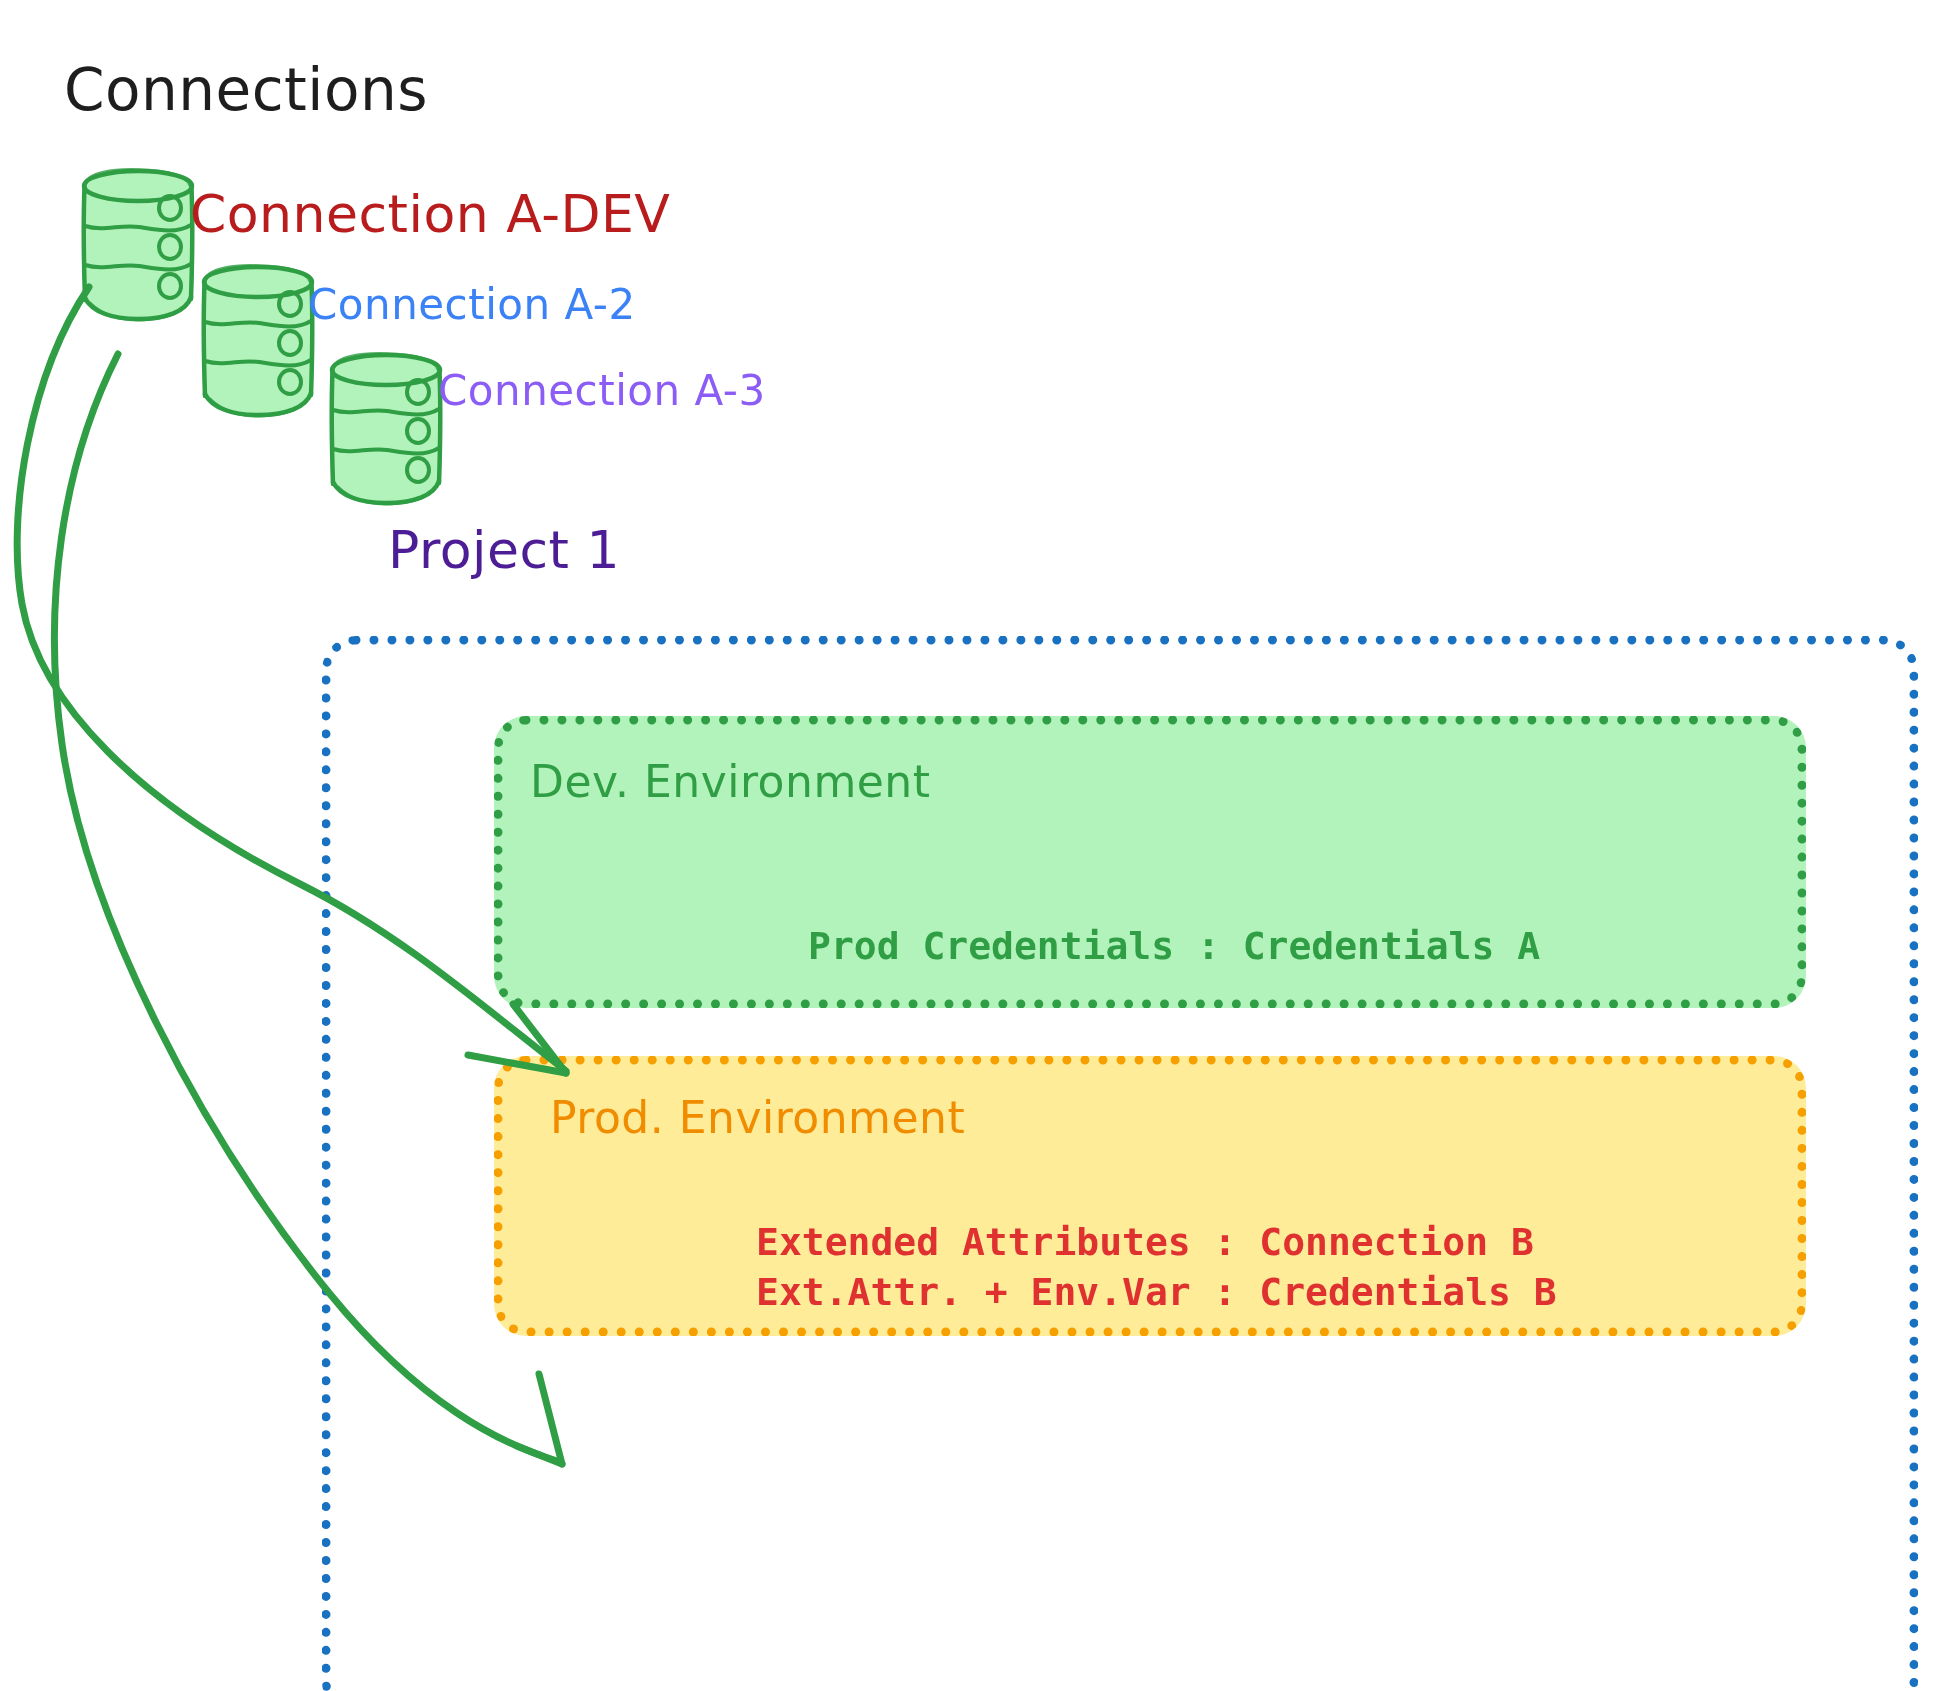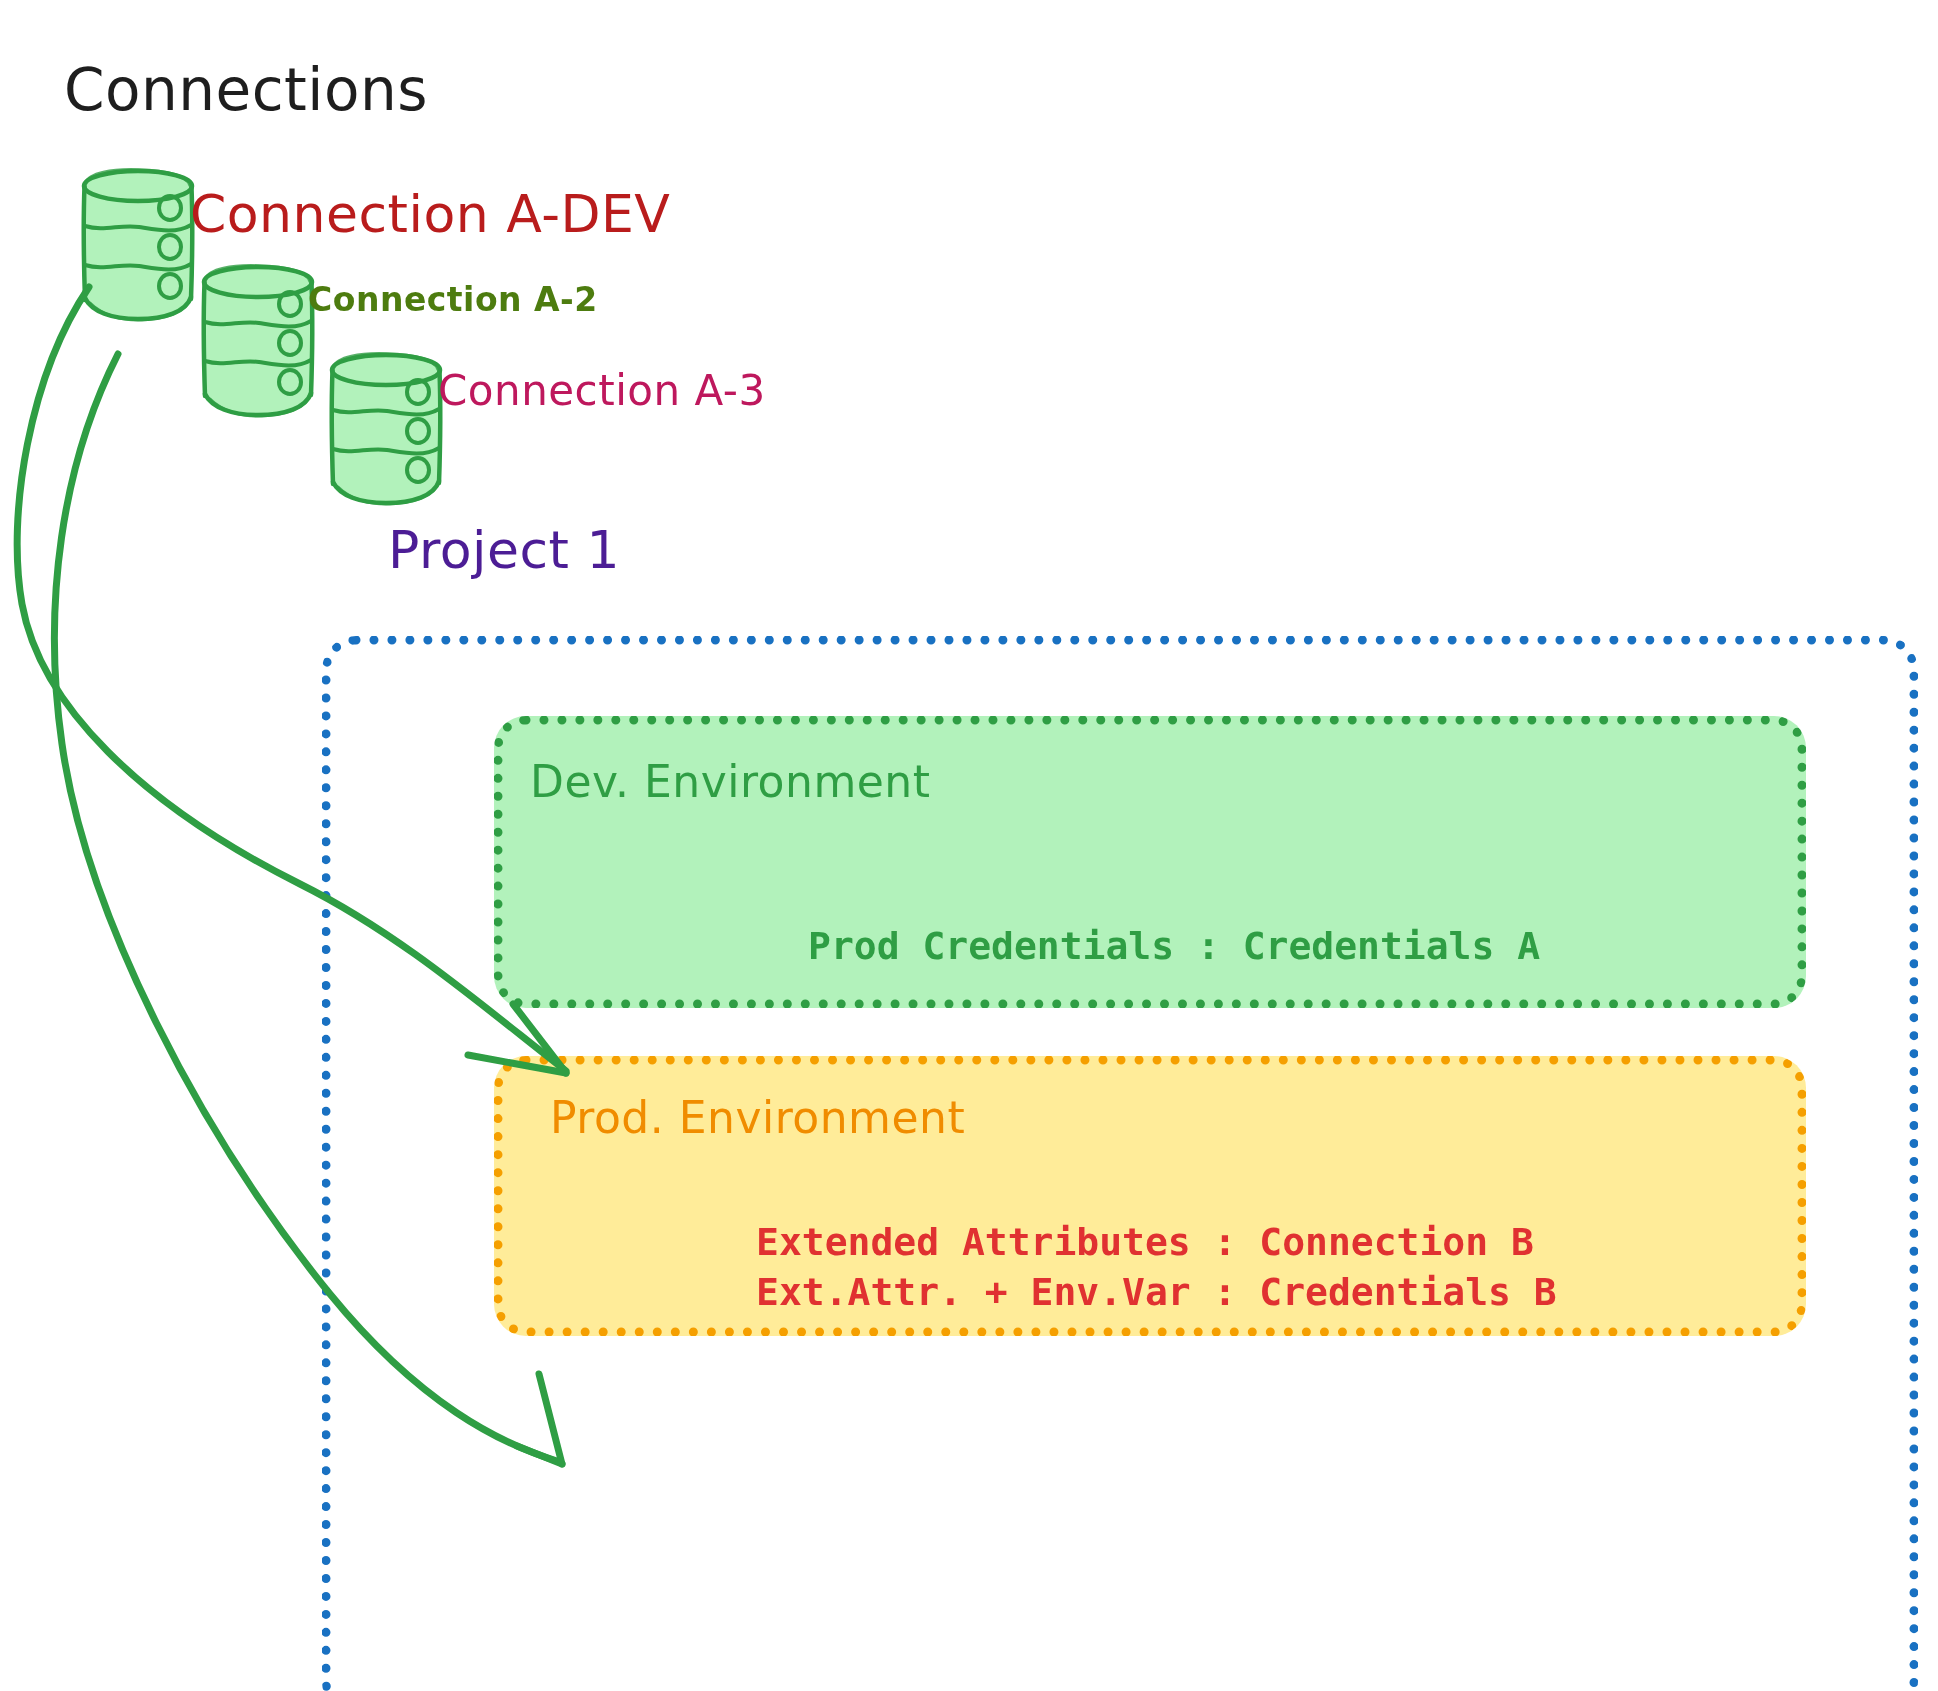--- a/index.html
+++ b/index.html
@@ -43,29 +43,29 @@
   #label-conn-a-dev {
     left: 190px;
     top: 140px;
     font-size: 52px;
     color: #b91c1c;
     font-weight: 500;
   }
   #label-conn-a-2 {
     left: 308px;
     top: 236px;
-    font-size: 33px;
-    color: #4d7c0f;
-    font-weight: 700;
+    font-size: 42px;
+    color: #3b82f6;
+    font-weight: 400;
   }
   #label-conn-a-3 {
     left: 438px;
     top: 322px;
     font-size: 42px;
-    color: #be185d;
+    color: #8b5cf6;
     font-weight: 500;
   }
   #label-project-1 {
     left: 388px;
     top: 476px;
     font-size: 52px;
     color: #4c1d95;
     font-weight: 500;
   }
   #label-dev-env {

